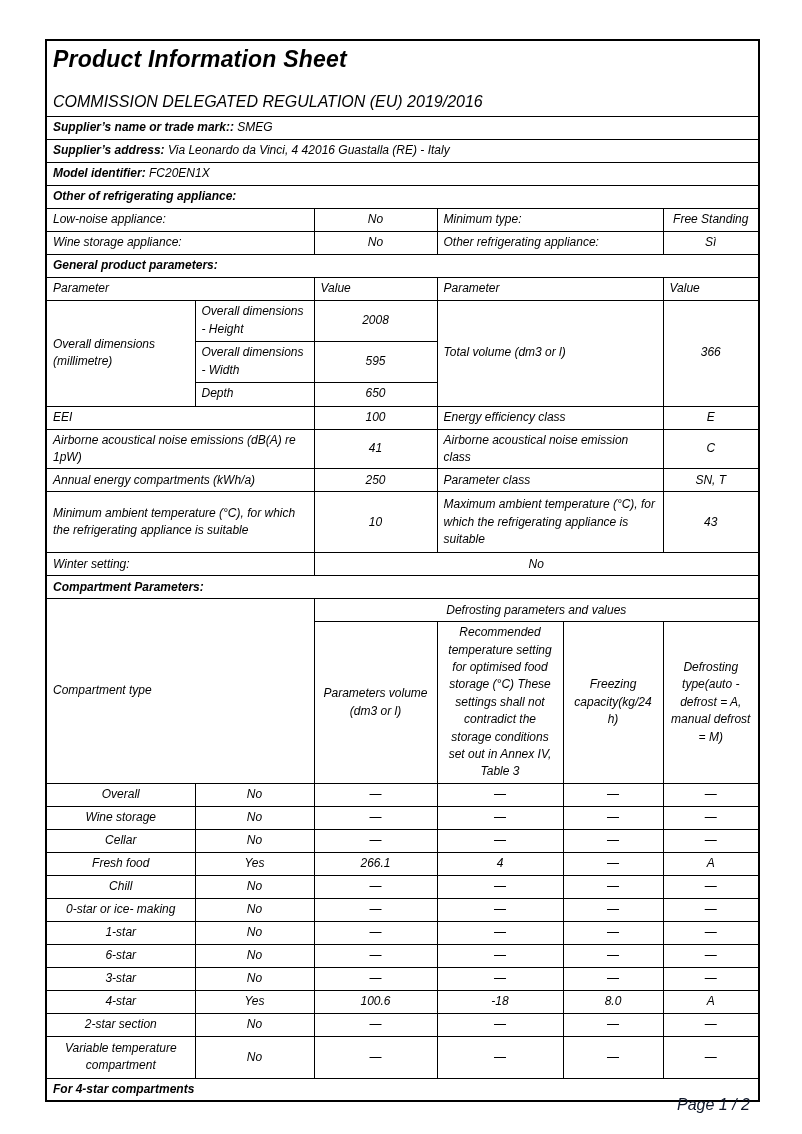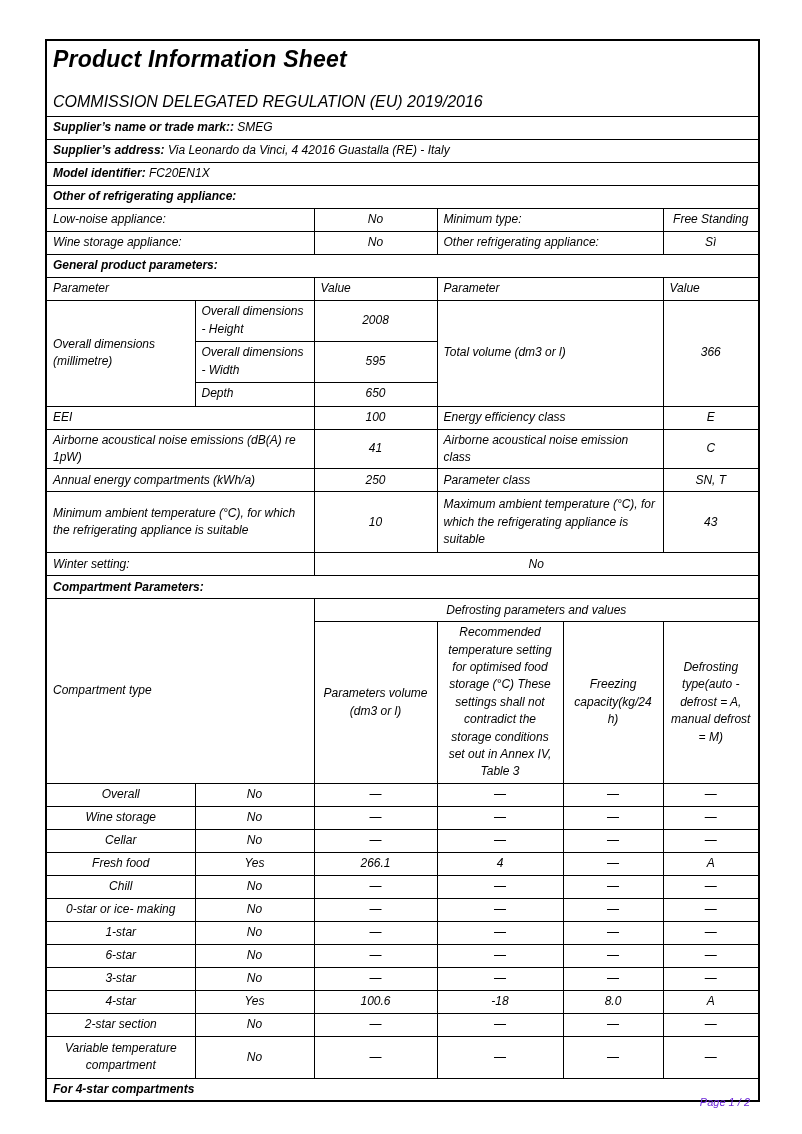--- a/index.html
+++ b/index.html
@@ -58,22 +58,22 @@
     border-bottom-width: 2px;
   }
   b.lbl { font-weight: bold; }
   td.c  { text-align: center; }
   td.l  { text-align: left; margin-left: 28px; }
   td.hdrcell { text-align: center; padding: 4px 5px; }
   .footer {
     position: absolute;
     top: 1096px;
     right: 52px;
-    font-size: 11px;
-    color: #6d28d9;
+    font-size: 16px;
+    color: #0f172a;
   }
 </style>
 </head>
 <body>
 
 <div class="page">
   <table class="doc">
     <colgroup>
       <col style="width:149px">
         <col style="width:119px">

